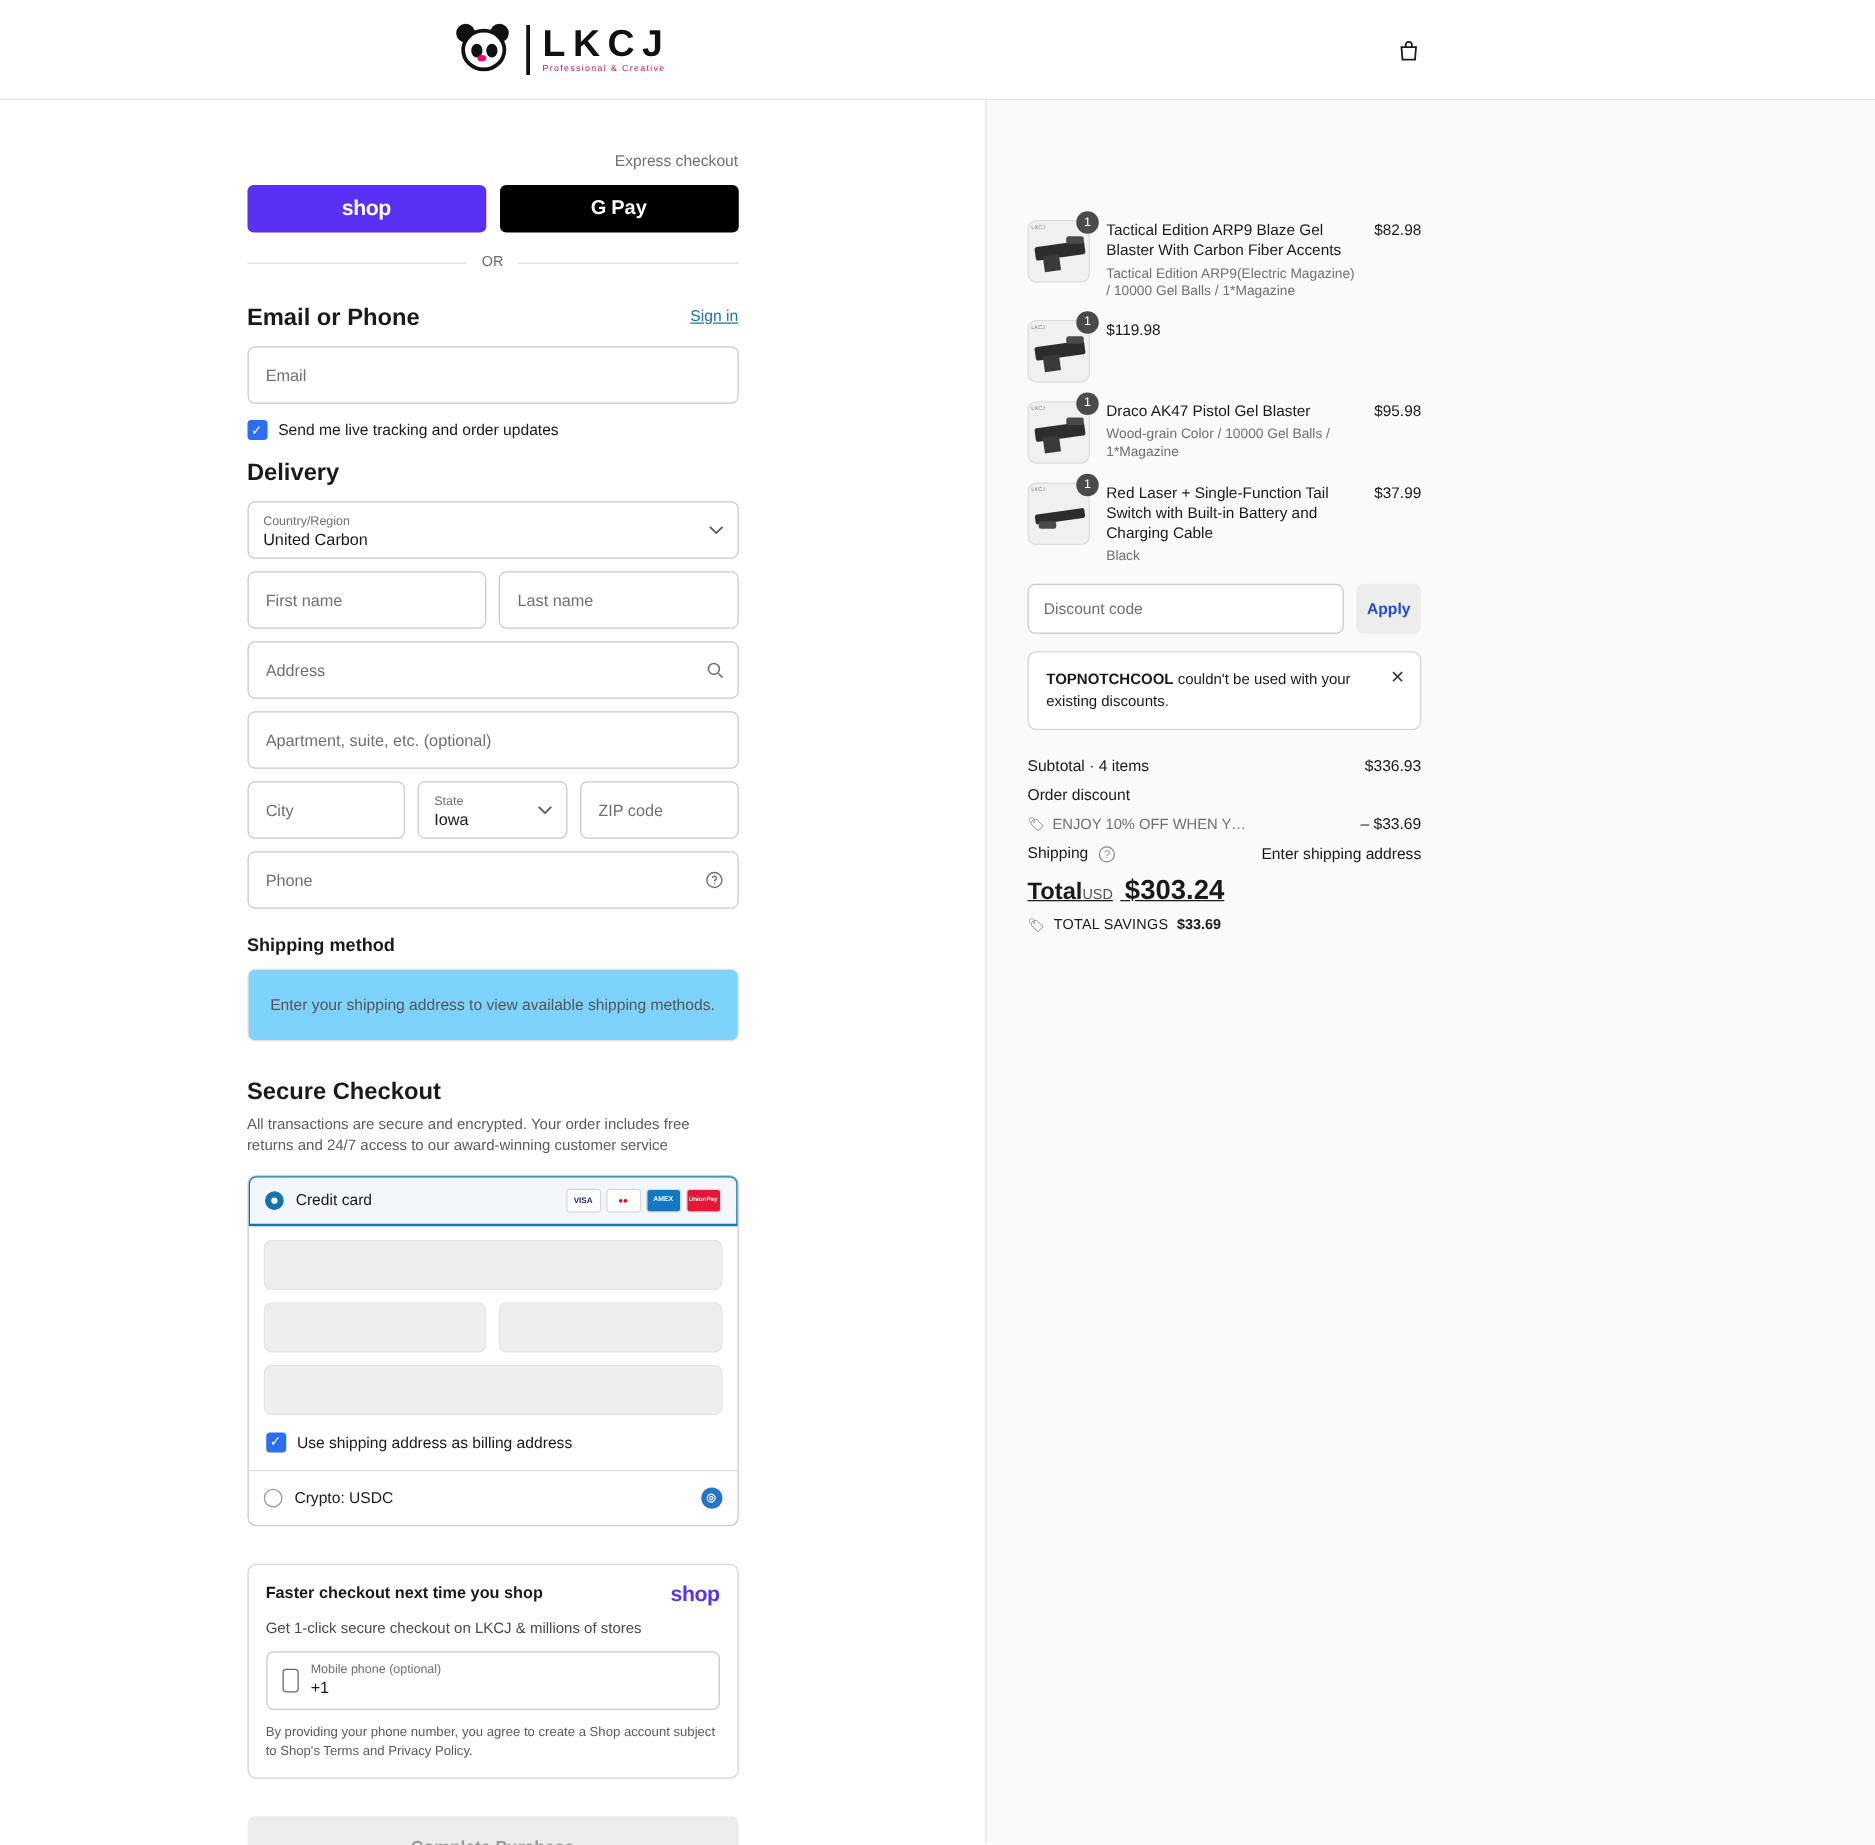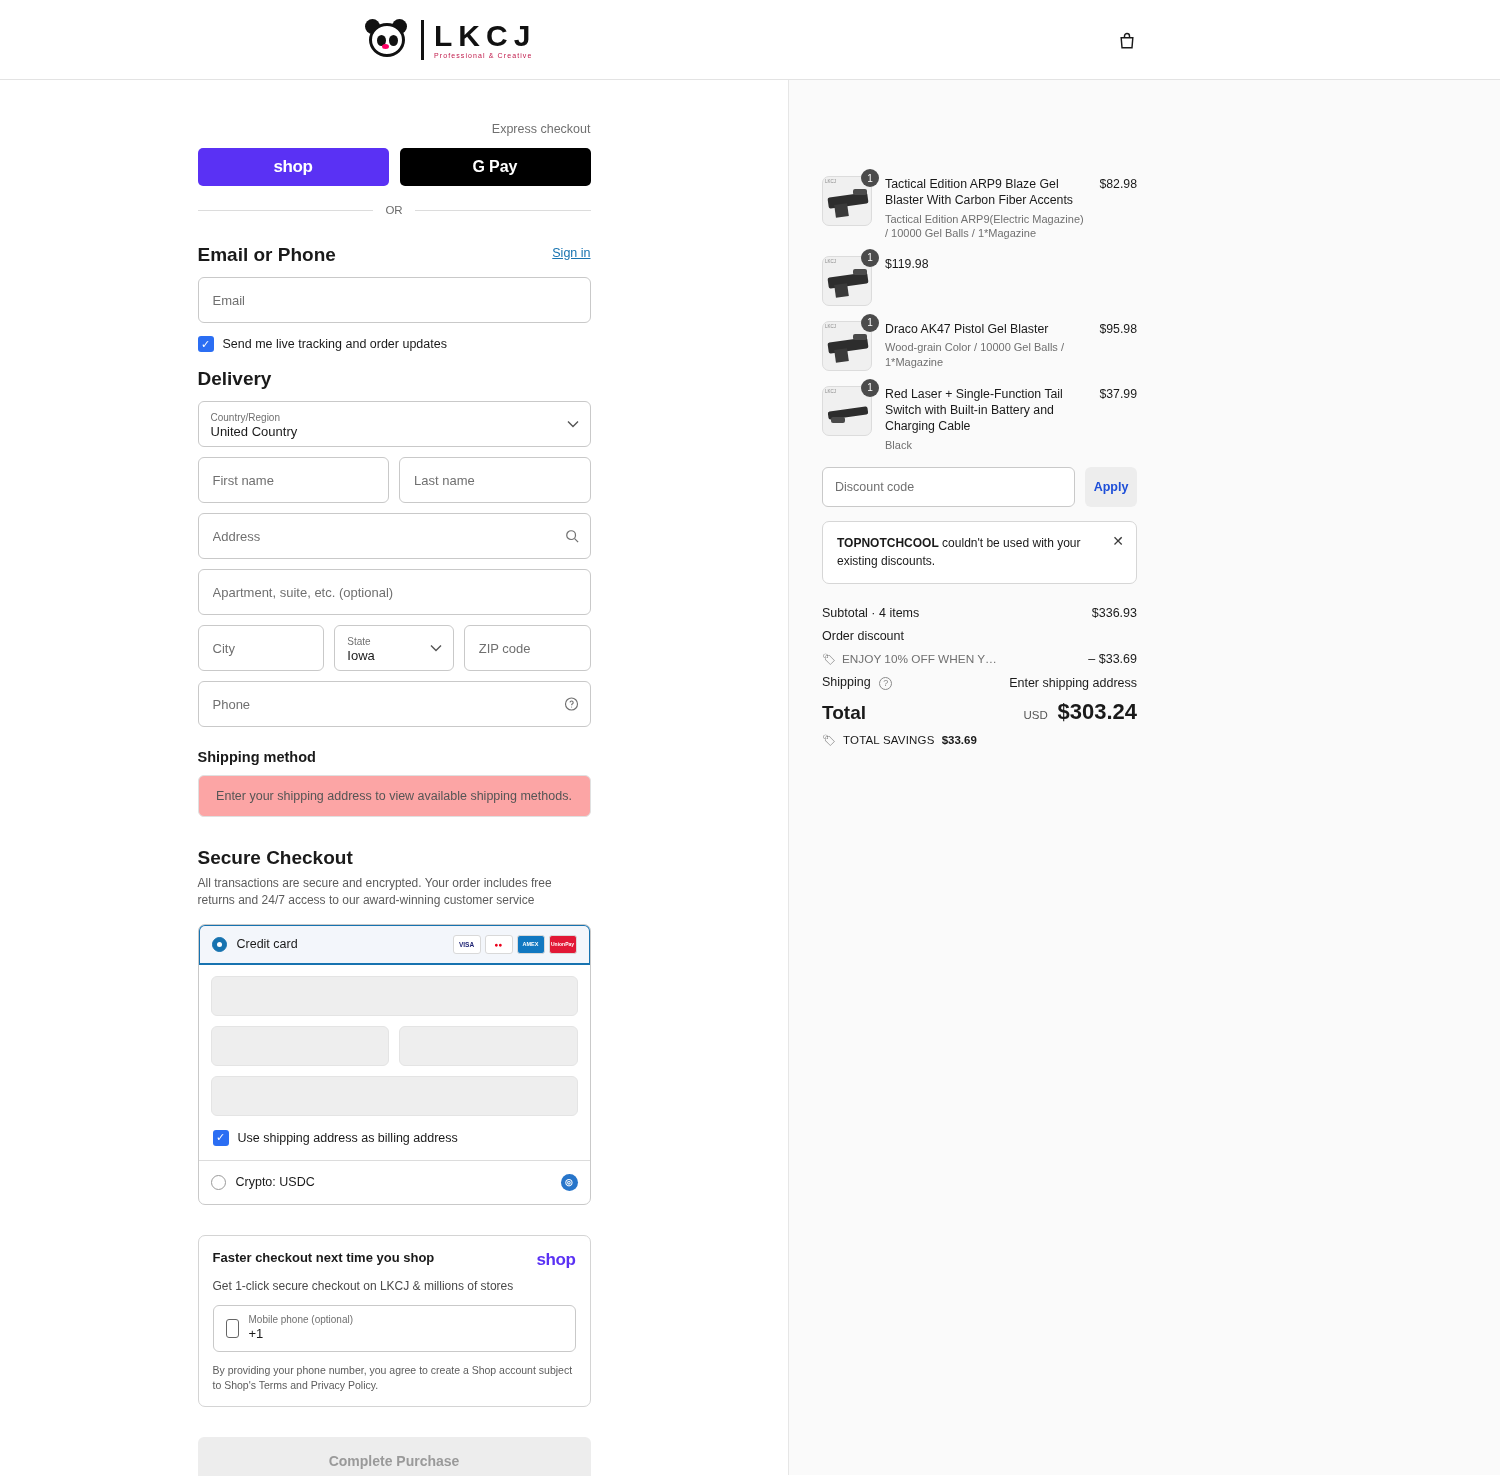--- a/index.html
+++ b/index.html
@@ -139,22 +139,22 @@
   .check-row { display: flex; align-items: center; gap: 9px; margin-top: 13px; }
   .cbox {
     width: 16px; height: 16px; border-radius: 3px; background: #2b6ef3;
     display: flex; align-items: center; justify-content: center;
     color: #fff; font-size: 11px; cursor: pointer; flex: none;
   }
   .check-label { font-size: 12.5px; color: #1a1a1a; }
 
   h3.sub-title { font-size: 14.5px; font-weight: 700; margin: 22px 0 10px; }
   .info-box {
-    background: #fca5a5; border: 1px solid #e0e0e0; border-radius: 6px;
-    height: 42px; display: flex; align-items: center; justify-content: center;
+    background: #7dd3fc; border: 1px solid #e0e0e0; border-radius: 6px;
+    height: 58px; display: flex; align-items: center; justify-content: center;
     color: #555; font-size: 12.5px;
   }
 
   .secure-title { font-size: 19px; font-weight: 700; margin: 30px 0 6px; }
   .secure-desc { font-size: 12px; color: #5c5c5c; line-height: 1.45; margin-bottom: 14px; }
 
   
   .pay-box { border: 1px solid #c9c9c9; border-radius: 7px; overflow: hidden; }
   .pay-head {
     background: #f3f6fb; border: 2px solid #1773b0; border-radius: 7px 7px 0 0;
@@ -291,21 +291,22 @@
     font-size: 12.5px; margin-bottom: 9px; color: #1a1a1a;
   }
   .disc-code { display: flex; align-items: center; gap: 6px; color: #707070; font-size: 11.8px; }
   .tagico { color: #707070; font-size: 11px; }
   .help-dot {
     display: inline-flex; width: 13px; height: 13px; border-radius: 50%;
     border: 1px solid #8a8a8a; color: #8a8a8a; font-size: 9px;
     align-items: center; justify-content: center; margin-left: 5px; cursor: pointer;
   }
   .total-row {
-    display: flex; justify-content: space-between; align-items: baseline;
+    display: flex; align-items: baseline;
+    text-decoration: underline;
   }
   .total-label { font-size: 19px; font-weight: 700; }
   .total-val { font-size: 22px; font-weight: 700; }
   .usd { font-size: 11.5px; color: #555; margin-right: 6px; font-weight: 400; }
   .savings { display: flex; align-items: center; gap: 7px; margin-top: 9px; font-size: 11.5px; }
   .savings .lbl { letter-spacing: 0.2px; }
   .savings .amt { font-weight: 700; }
 </style>
 </head>
 <body>
@@ -367,21 +368,21 @@
 
       <div class="check-row">
         <div class="cbox">✓</div>
         <span class="check-label">Send me live tracking and order updates</span>
       </div>
 
       <h2 class="section-title">Delivery</h2>
 
       <div class="field floating">
         <span class="float-label">Country/Region</span>
-        <span class="float-value">United Country</span>
+        <span class="float-value">United Carbon</span>
         <span class="field-icon">
           <svg width="12" height="8" viewBox="0 0 12 8" fill="none" stroke="#555" stroke-width="1.4">
               <path d="M1 1.5 6 6.5 11 1.5"></path>
             </svg>
         </span>
       </div>
 
       <div class="grid2">
         <div class="field">
           <input type="text" placeholder="First name" style="">

